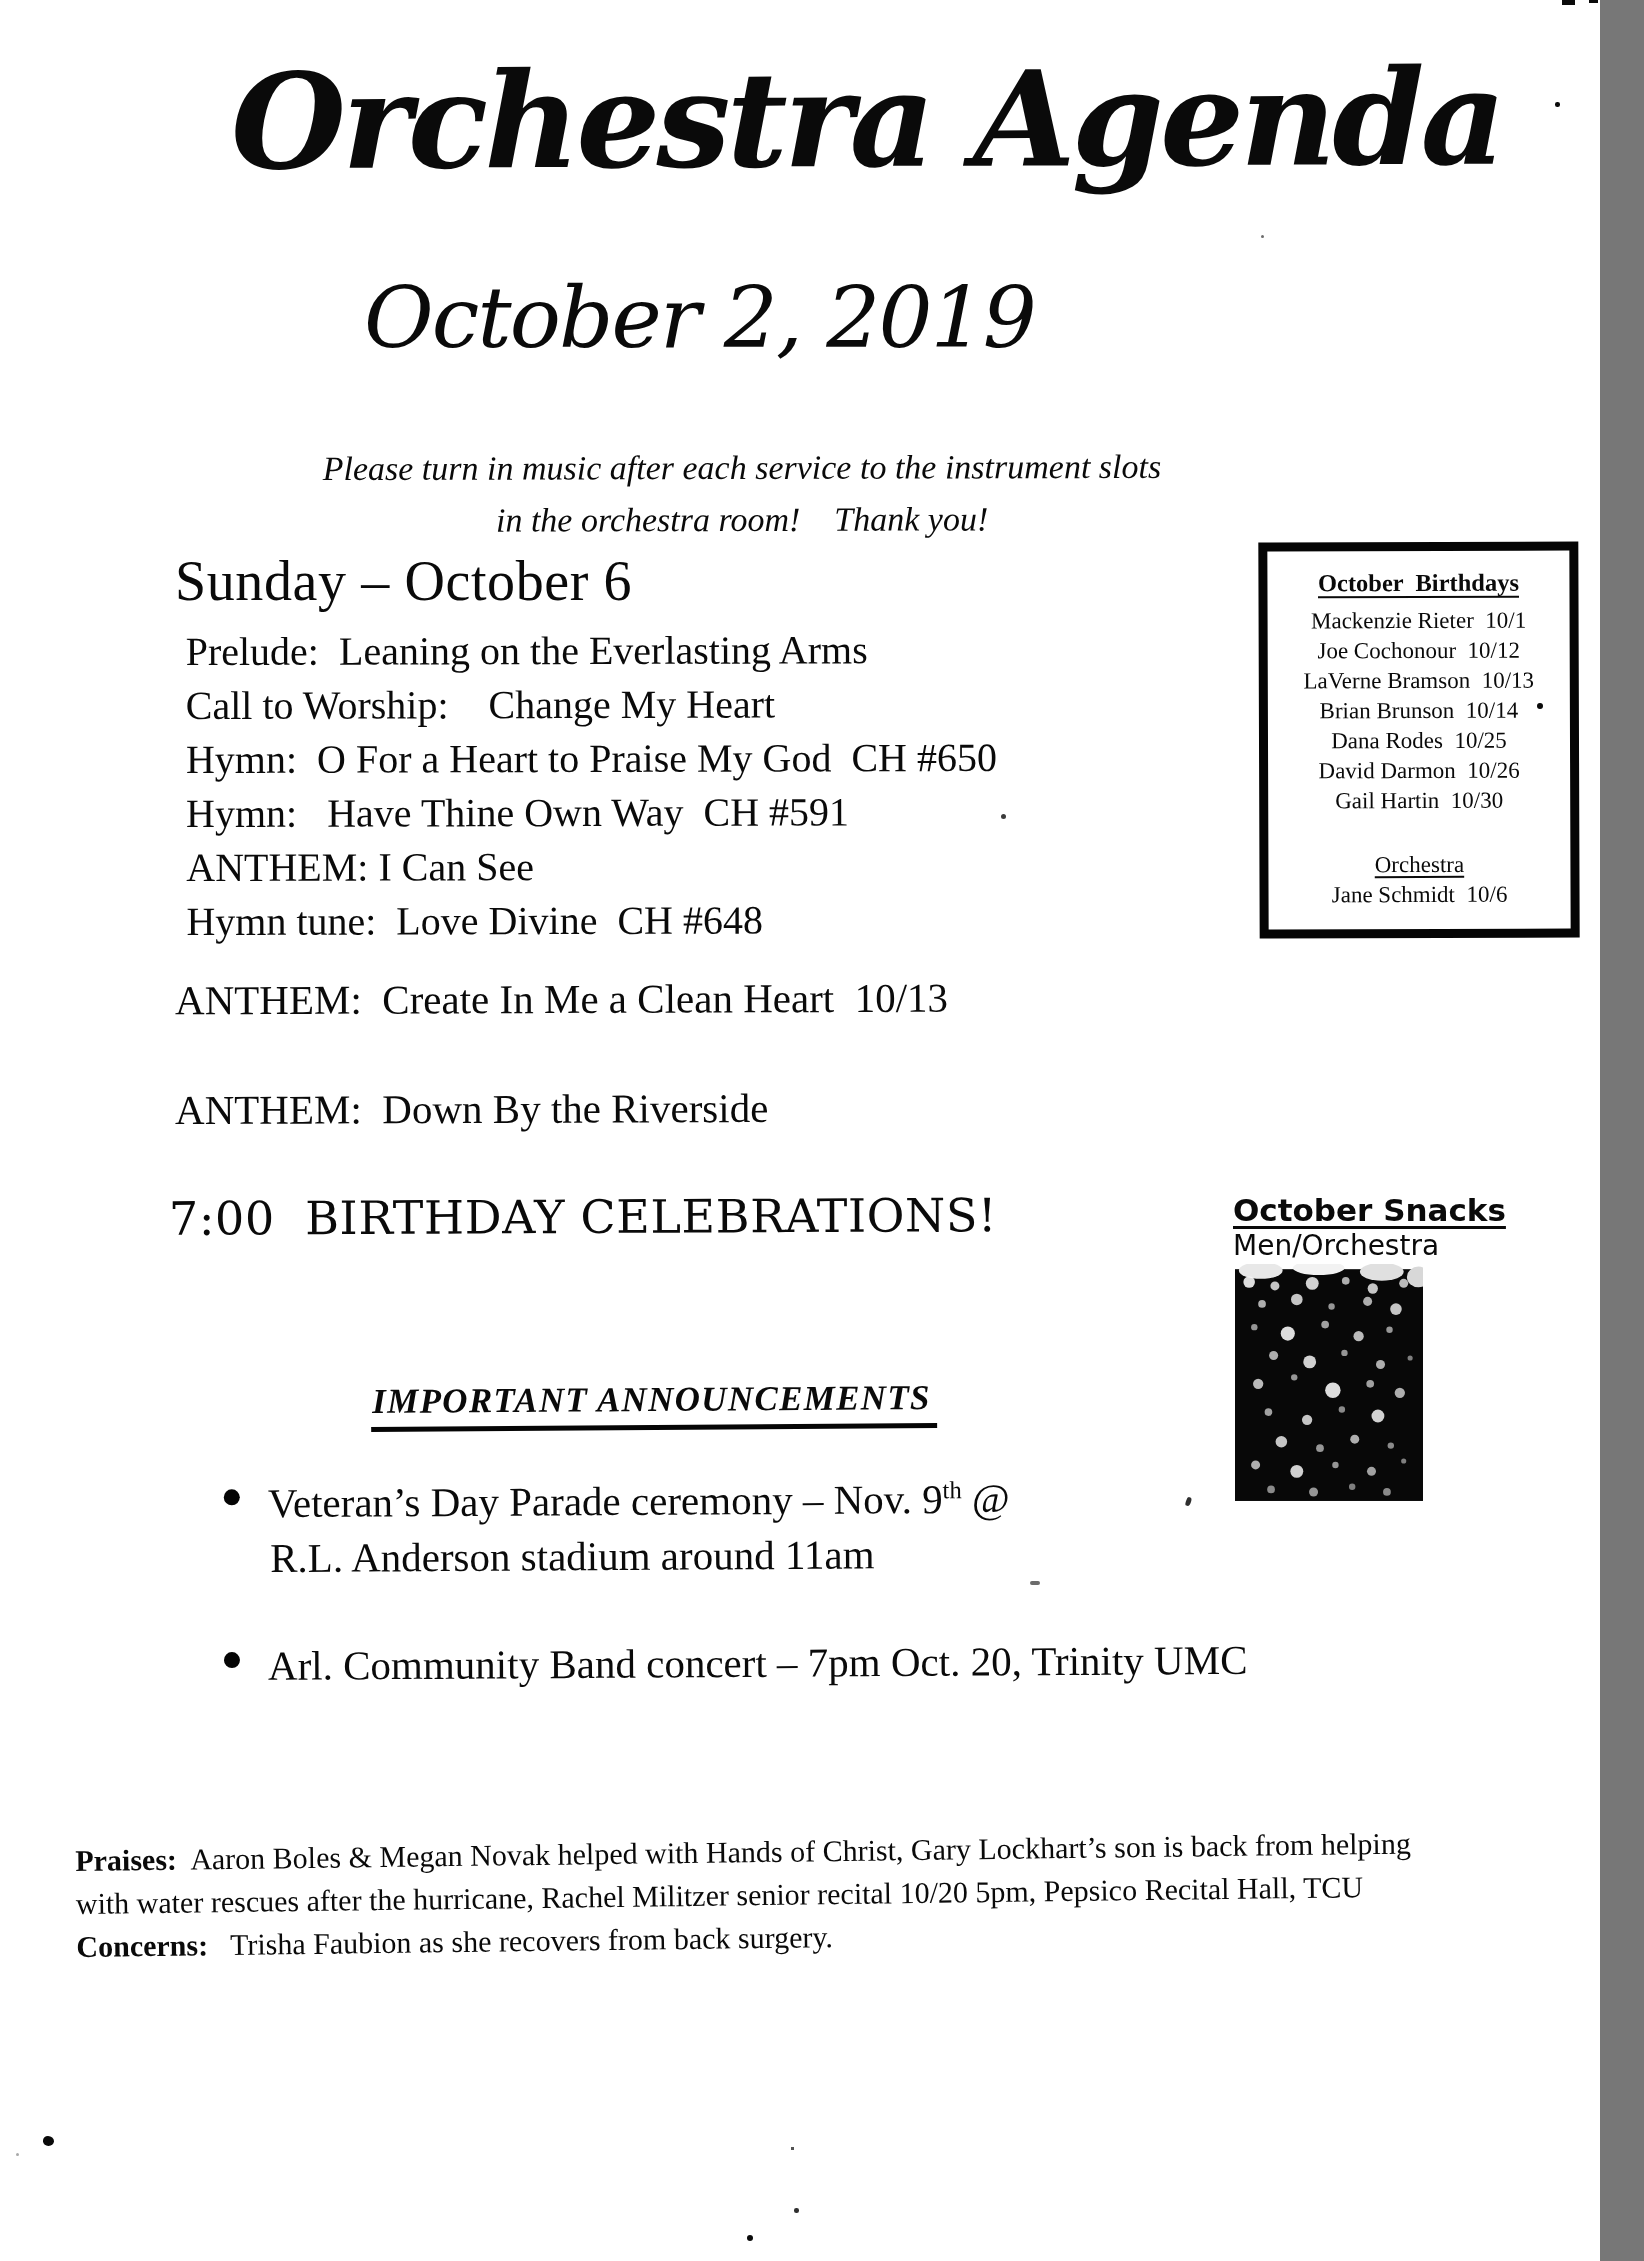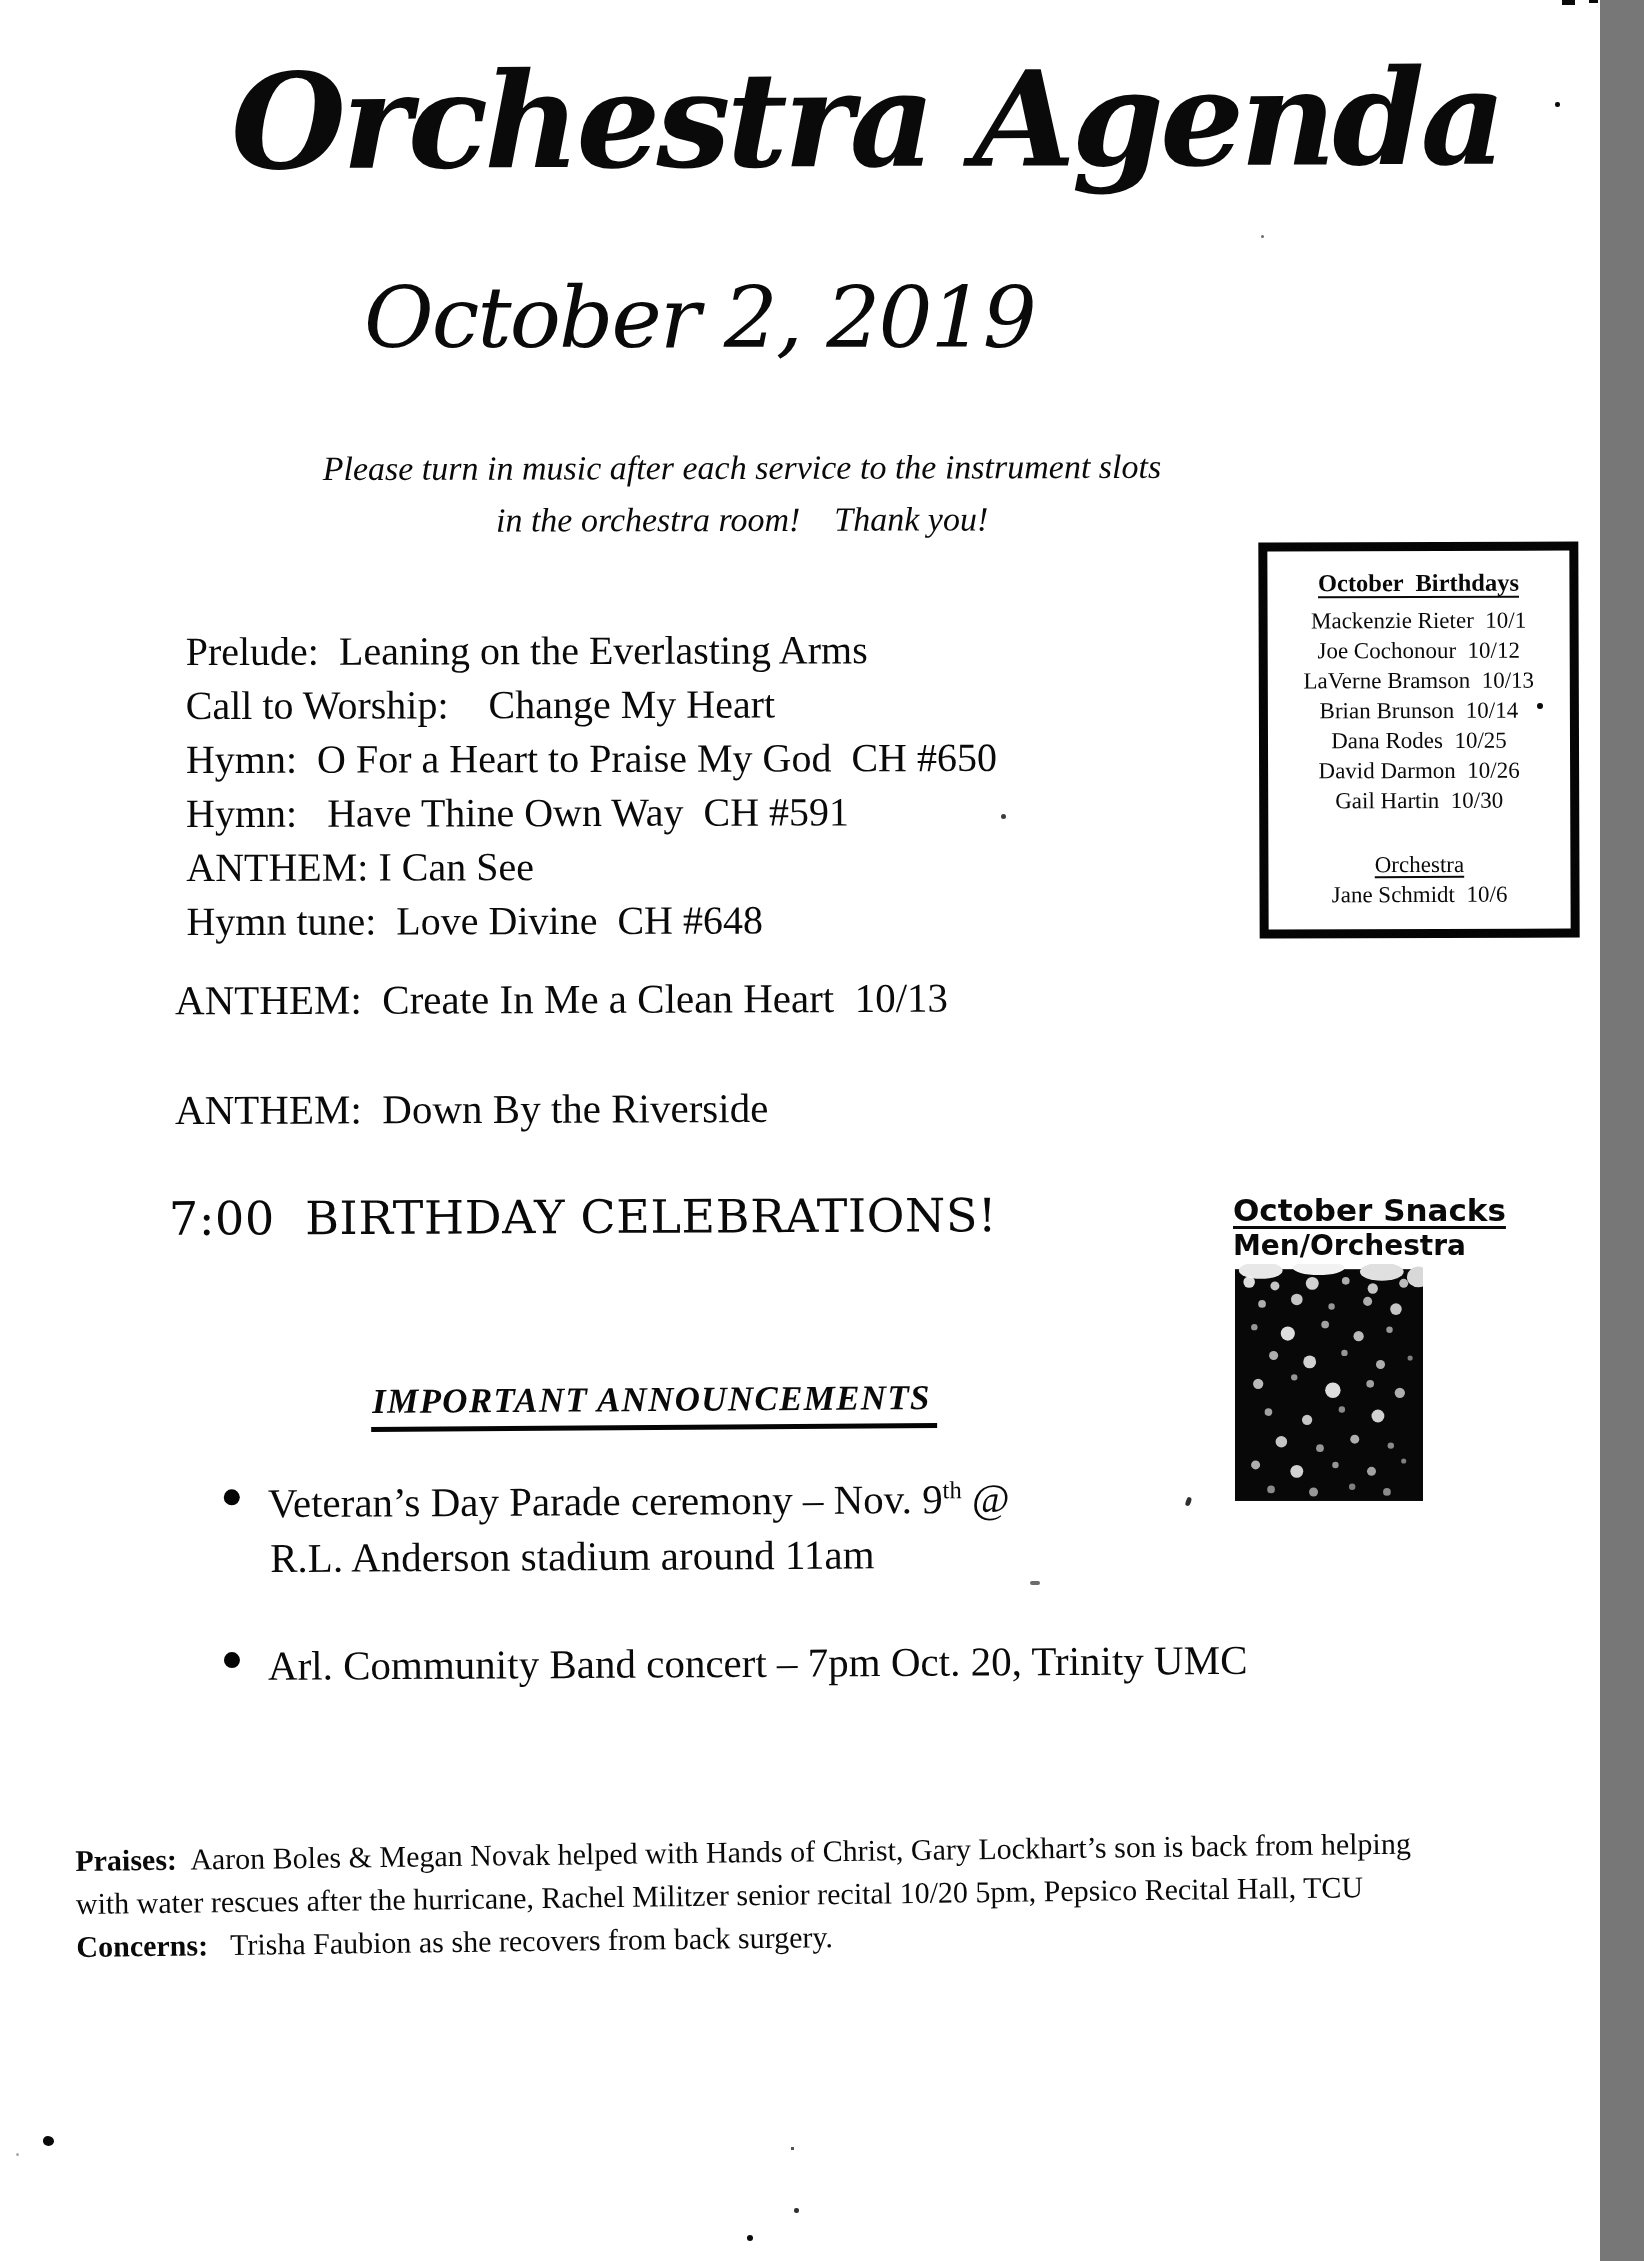--- a/index.html
+++ b/index.html
@@ -93,21 +93,21 @@
   
   .snacks-heading{
     position:absolute;left:1233px;top:1192px;
     font-family:"DejaVu Sans","Liberation Sans",sans-serif;
     font-weight:700;font-size:31px;
     text-decoration:underline;text-decoration-thickness:3.2px;text-underline-offset:5.2px;
   }
   .snacks-sub{
     position:absolute;left:1233px;top:1229px;
     font-family:"DejaVu Sans","Liberation Sans",sans-serif;
-    font-weight:700;font-size:28px;
+    font-weight:400;font-size:28px;
   }
   .snacks-photo{
     position:absolute;left:1235px;top:1264px;
     width:188px;height:237px;
   }
 
   
   .ann-heading{
     position:absolute;left:371px;top:1380px;
     font-size:35px;font-weight:700;font-style:italic;
@@ -145,20 +145,21 @@
 <div id="page">
 
   <div class="main-title t">Orchestra Agenda</div>
   <div class="date-title t">October 2, 2019</div>
 
   <div class="notice">
     <div class="t">Please turn in music after each service to the instrument slots</div>
     <div class="t">in the orchestra room!    Thank you!</div>
   </div>
 
+  <div class="service-heading t">Sunday – October 6</div>
   <div class="service-lines">
     <div class="t">Prelude:  Leaning on the Everlasting Arms</div>
     <div class="t">Call to Worship:    Change My Heart</div>
     <div class="t">Hymn:  O For a Heart to Praise My God  CH #650</div>
     <div class="t">Hymn:   Have Thine Own Way  CH #591</div>
     <div class="t">ANTHEM: I Can See</div>
     <div class="t">Hymn tune:  Love Divine  CH #648</div>
   </div>
 
   <div class="bday-box">

